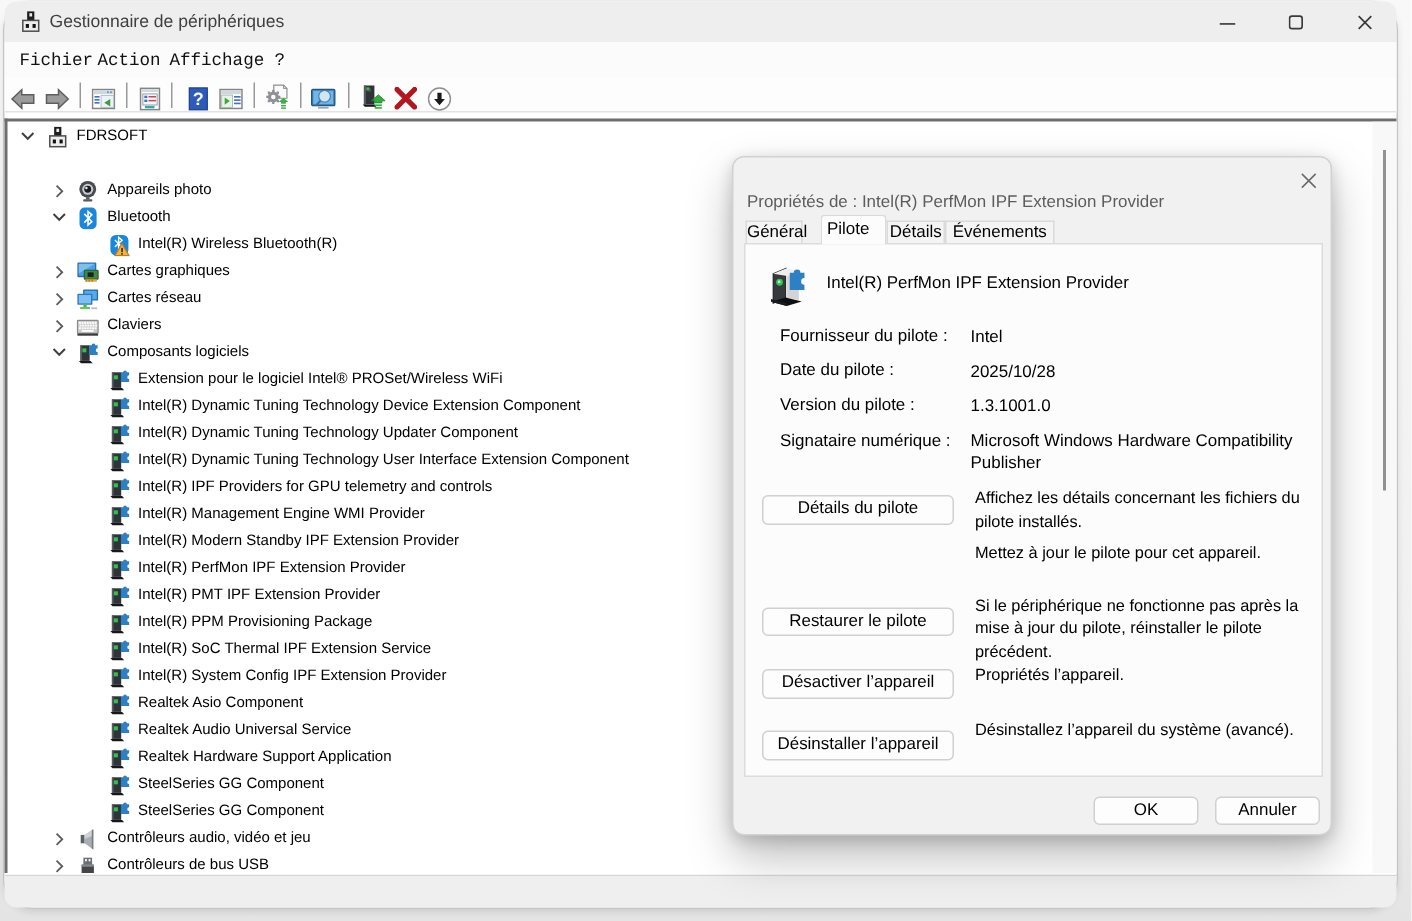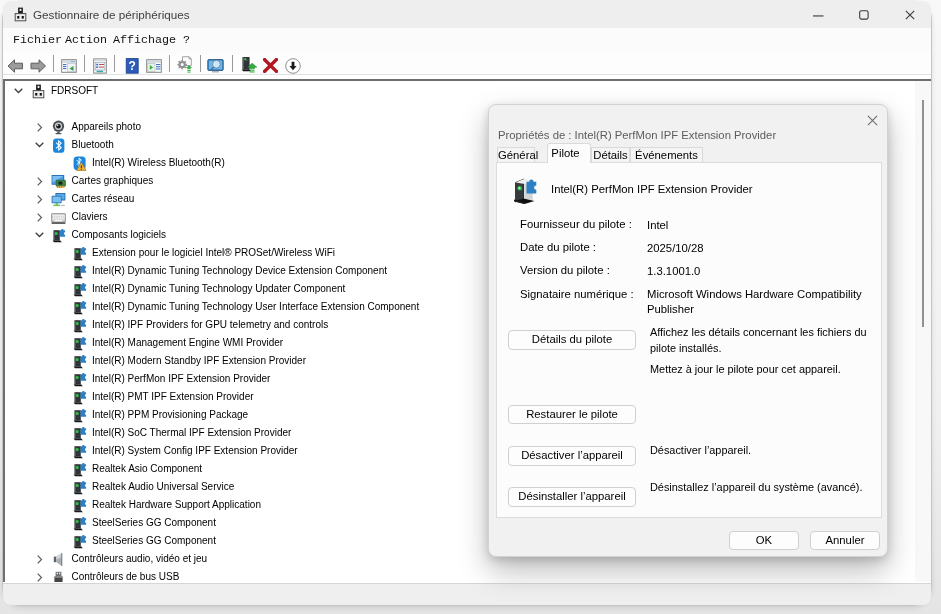--- a/index.html
+++ b/index.html
@@ -416,21 +416,21 @@
           <span class="tx" style="left:87px">Intel(R) PPM Provisioning Package</span>
         </div>
 <div class="row" style="top:343px">
           <svg style="position:absolute;left:67px;top:1.5px" width="15" height="15" viewBox="0 0 15 15">
             <rect x="2.6" y="2.2" width="6.2" height="10.4" fill="#303338"></rect>
             <rect x="2.6" y="2.2" width="1.1" height="10.4" fill="#585c63"></rect>
             <rect x="3.9" y="4.2" width="2.7" height="2.7" fill="#2fc24a"></rect>
             <path d="M1.6 12.6 L9.4 12.6 L10.8 14.2 L3 14.2 Z" fill="#17181a"></path>
             <path d="M8.6 2.2 h1.5 a1.25 1.25 0 1 1 2.5 0 h1.5 v2 a1.25 1.25 0 1 0 0 2.5 v2 h-5.5 z" fill="#2d80c4"></path>
           </svg>
-          <span class="tx" style="left:87px">Intel(R) SoC Thermal IPF Extension Provider</span>
+          <span class="tx" style="left:87px">Intel(R) SoC Thermal IPF Extension Service</span>
         </div>
 <div class="row" style="top:361px">
           <svg style="position:absolute;left:67px;top:1.5px" width="15" height="15" viewBox="0 0 15 15">
             <rect x="2.6" y="2.2" width="6.2" height="10.4" fill="#303338"></rect>
             <rect x="2.6" y="2.2" width="1.1" height="10.4" fill="#585c63"></rect>
             <rect x="3.9" y="4.2" width="2.7" height="2.7" fill="#2fc24a"></rect>
             <path d="M1.6 12.6 L9.4 12.6 L10.8 14.2 L3 14.2 Z" fill="#17181a"></path>
             <path d="M8.6 2.2 h1.5 a1.25 1.25 0 1 1 2.5 0 h1.5 v2 a1.25 1.25 0 1 0 0 2.5 v2 h-5.5 z" fill="#2d80c4"></path>
           </svg>
           <span class="tx" style="left:87px">Intel(R) System Config IPF Extension Provider</span>
@@ -546,17 +546,18 @@
     <span class="lbl" style="left:158px;top:112.5px;line-height:15.4px">Intel</span>
     <span class="lbl" style="left:158px;top:135.5px;line-height:15.4px">2025/10/28</span>
     <span class="lbl" style="left:158px;top:158.6px;line-height:15.4px">1.3.1001.0</span>
     <span class="lbl" style="left:158px;top:182.0px;line-height:15.4px">Microsoft Windows Hardware Compatibility<br>Publisher</span>
     <div class="btn" style="top:225px">Détails du pilote</div>
     <div class="btn" style="top:299.5px">Restaurer le pilote</div>
     <div class="btn" style="top:341px">Désactiver l’appareil</div>
     <div class="btn" style="top:382px">Désinstaller l’appareil</div>
     <div class="desc" style="top:220.3px">Affichez les détails concernant les fichiers du<br>pilote installés.</div>
     <div class="desc" style="top:257.1px">Mettez à jour le pilote pour cet appareil.</div>
-    <div class="desc" style="top:337.6px">Désactiver l’appareil.</div>
+    <div class="desc" style="top:291.8px">Si le périphérique ne fonctionne pas après la<br>mise à jour du pilote, réinstaller le pilote<br>précédent.</div>
+    <div class="desc" style="top:337.6px">Propriétés l’appareil.</div>
     <div class="desc" style="top:374.6px">Désinstallez l’appareil du système (avancé).</div>
   <div class="okbtn" style="left:240px;">OK</div>
   <div class="okbtn" style="left:321px;">Annuler</div>
 </div>
 
 </body></html>

